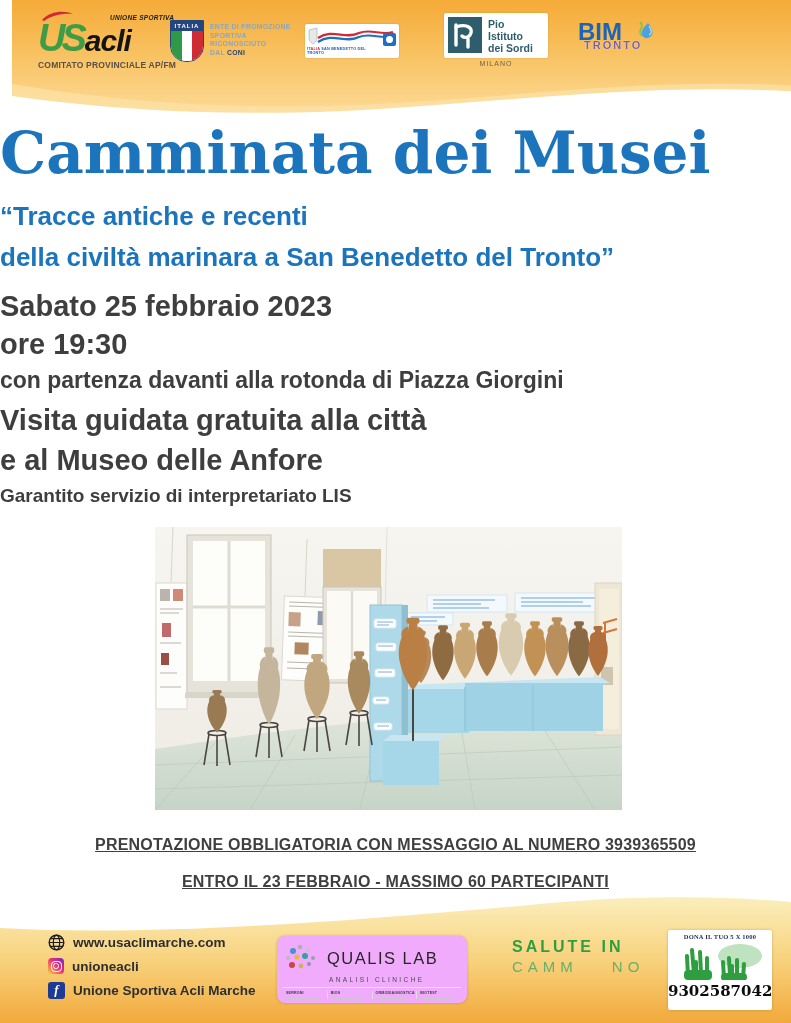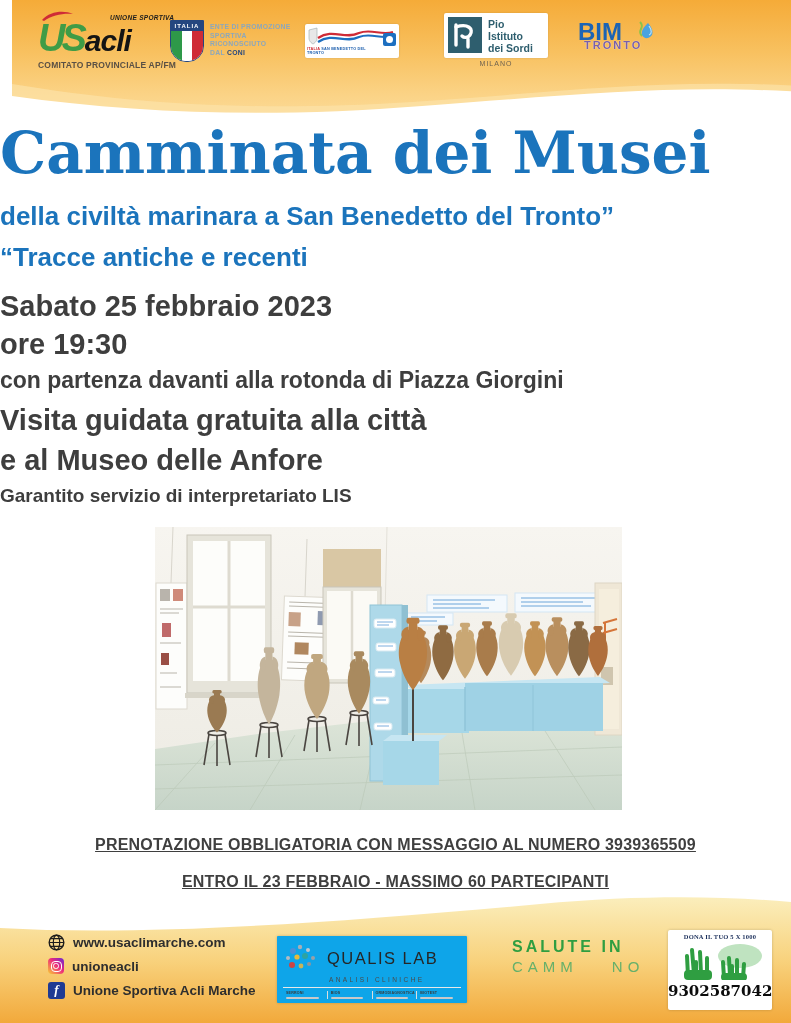--- a/index.html
+++ b/index.html
@@ -71,21 +71,21 @@
   
   .footer-wave{position:absolute;left:0;bottom:0;width:791px;height:133px;display:block;}
   .flinks{position:absolute;left:48px;top:930px;}
   .flink{display:flex;align-items:center;gap:8px;height:24px;text-align:center;}
   .flink .lbl{font:700 13.5px "Liberation Sans",sans-serif;color:#2e2e2e;}
   .igicon{width:16px;height:16px;border-radius:4px;background:linear-gradient(45deg,#f9ce34,#ee2a7b 55%,#6228d7);position:relative;flex:none;}
   .igicon::before{content:"";position:absolute;inset:2.5px;border:1.4px solid #fff;border-radius:4px;}
   .igicon::after{content:"";position:absolute;left:5.2px;top:5.2px;width:3.4px;height:3.4px;border:1.4px solid #fff;border-radius:50%;}
   .fbicon{width:17px;height:17px;border-radius:3px;background:#1f3a93;color:#fff;flex:none;
           font:italic 700 13px "Liberation Serif",serif;display:flex;align-items:center;justify-content:center;}
-  .qualis{position:absolute;left:277px;top:936px;width:178px;background:#0ea5e9;border-radius:1px;padding:6px 6px 4px;
+  .qualis{position:absolute;left:277px;top:936px;width:178px;background:#f0abfc;border-radius:8px;padding:6px 6px 4px;
           box-shadow:0 0 3px rgba(0,0,0,.2);}
   .qualis .top{display:flex;align-items:center;gap:8px;}
   .qualis .qname{font:400 16.5px "Liberation Sans",sans-serif;color:#262626;letter-spacing:1.5px;}
   .qualis .qsub{font:400 6.5px "Liberation Sans",sans-serif;color:#4a4a4a;letter-spacing:2.4px;margin:2px 0 4px 46px;}
   .qualis .branches{display:flex;border-top:1px solid #e8e8e8;padding-top:3px;}
   .qualis .br{flex:1;border-left:1px solid #ddd;padding-left:3px;}
   .qualis .br:first-child{border-left:none;}
   .qualis .brn{font:700 3.6px "Liberation Sans",sans-serif;color:#3a3a3a;letter-spacing:.2px;}
   .qualis .brl{width:80%;height:2px;background:#c9c9c9;margin-top:1.5px;border-radius:1px;}
   .salute{position:absolute;left:512px;top:938px;width:130px;}
@@ -171,22 +171,22 @@
         <div class="l1">BIM</div>
         <div class="l2">TRONTO</div>
       </div>
 
     </div>
   </div>
 
   <div class="main">
     <div class="title">Camminata dei Musei</div>
     <div class="sub">
+      <div>“Tracce antiche e recenti</div>
       <div>della civiltà marinara a San Benedetto del Tronto”</div>
-      <div>“Tracce antiche e recenti</div>
     </div>
     <div class="date">Sabato 25 febbraio 2023</div>
     <div class="time">ore 19:30</div>
     <div class="meet">con partenza davanti alla rotonda di Piazza Giorgini</div>
     <div class="visit">
       <div>Visita guidata gratuita alla città</div>
       <div>e al Museo delle Anfore</div>
     </div>
     <div class="lis">Garantito servizio di interpretariato LIS</div>
   </div>

